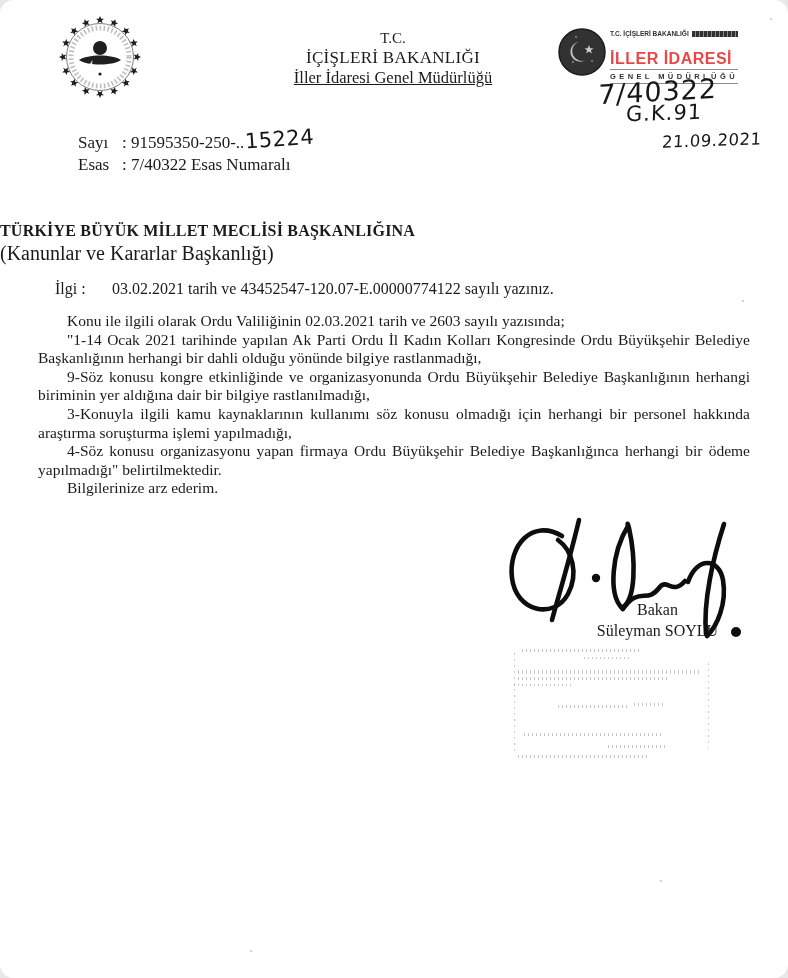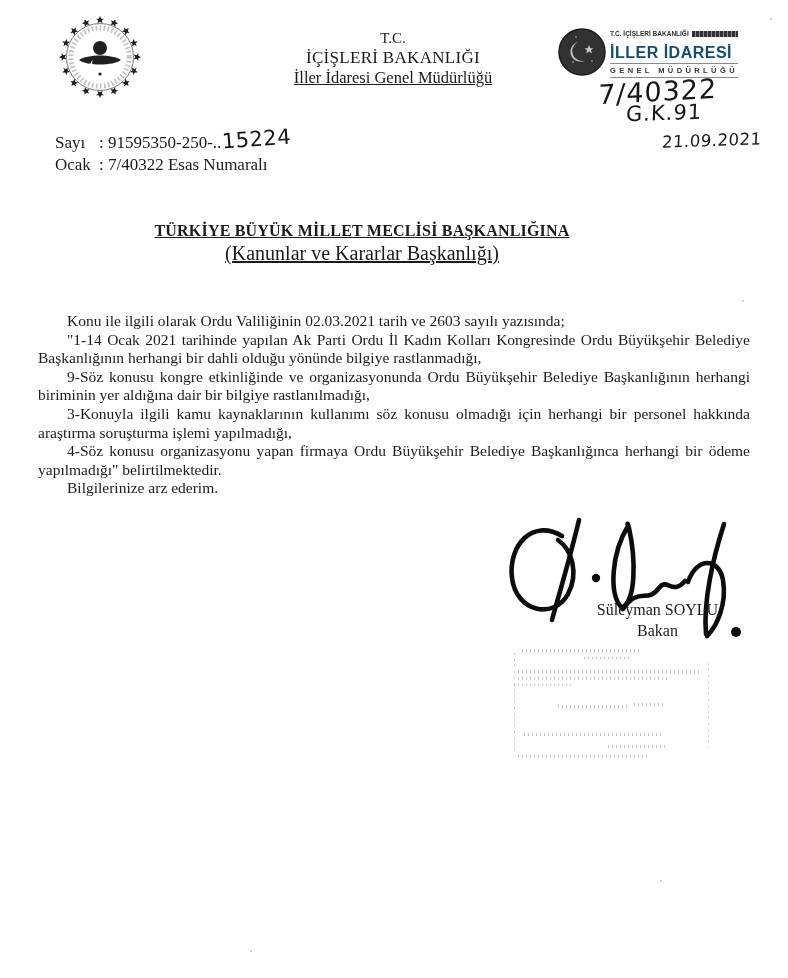--- a/index.html
+++ b/index.html
@@ -1,52 +1,52 @@
 <!DOCTYPE html>
 <html lang="tr"><head>
 <meta charset="utf-8">
 <style>
   html,body{margin:0;padding:0;background:#e8e8e8;}
   #page{
     position:relative;width:788px;height:978px;margin:0 auto;
     background:#fff;overflow:hidden;
-    font-family:"Liberation Serif","DejaVu Serif",serif;color:#1a1a1a;
+    font-family:"Liberation Serif","DejaVu Serif",serif;color:#1a1a1a;border-radius:14px;
   }
   
   .emblem{position:absolute;left:57px;top:14px;width:86px;height:86px;}
   .header-center{position:absolute;left:233px;top:28px;width:320px;text-align:center;line-height:20px;}
   .hdr-tc{font-size:15px;}
   .hdr-ministry{font-size:17px;letter-spacing:.3px;}
   .hdr-dir{font-size:16.5px;text-decoration:underline;}
   
   .stamp{position:absolute;left:558px;top:24px;width:180px;display:flex;gap:4px;align-items:flex-start;
          font-family:"Liberation Sans","DejaVu Sans",sans-serif;filter:contrast(.95);}
   .stamp-circle{width:48px;height:48px;flex:0 0 auto;margin-top:4px;}
   .stamp-col{display:flex;flex-direction:column;min-width:0;padding-top:6px;}
   .stamp-small{display:flex;align-items:center;gap:3px;font-size:6.5px;font-weight:700;color:#2b2b2b;white-space:nowrap;}
   .stamp-bar{flex:1 1 auto;height:6px;min-width:40px;
      background:repeating-linear-gradient(90deg,#2c2c2c 0 3px,#8a8a8a 3px 4px);}
-  .stamp-main{font-size:16px;font-weight:800;letter-spacing:.5px;color:#0c4a6e;margin-top:7px;white-space:nowrap;}
+  .stamp-main{font-size:16px;font-weight:800;letter-spacing:.5px;color:#ef4444;margin-top:13px;white-space:nowrap;}
   .stamp-sub{font-size:7.5px;font-weight:700;letter-spacing:3.4px;color:#2e2e2e;white-space:nowrap;
      border-top:1px solid #8b8b8b;border-bottom:1px solid #8b8b8b;padding:1.5px 0 2px;margin-top:1px;}
   
   .hand{font-family:"DejaVu Sans",sans-serif;color:#161616;}
   .hand-ref{position:absolute;left:598px;top:76px;font-size:27px;transform:rotate(-3deg) skewX(-4deg);letter-spacing:1px;}
   .hand-gk{position:absolute;left:626px;top:101px;font-size:21px;transform:rotate(-2deg) skewX(-4deg);letter-spacing:1px;}
   .hand-date{position:absolute;left:662px;top:131px;font-size:16.5px;transform:rotate(-2deg) skewX(-5deg);letter-spacing:.5px;}
   .hand-inline{display:inline-block;font-family:"DejaVu Sans",sans-serif;font-size:21px;
      transform:rotate(-4deg) translateY(-2px);letter-spacing:.5px;margin-left:1px;}
   
   .meta{position:absolute;left:55px;top:131px;font-size:17px;line-height:21.5px;}
-  .meta-label{display:inline-block;width:44px;}
+  .meta-label{display:inline-block;width:44px;margin-left:23px;}
   .meta-wrap{margin-left:48px;}
   .ilgi{position:absolute;left:55px;top:280px;font-size:16px;}
   .ilgi-label{display:inline-block;width:57px;}
   
-  .title-block{position:absolute;left:0;top:220px;width:724px;text-align:center;line-height:22px;text-decoration:underline;}
+  .title-block{position:absolute;left:0;top:220px;width:724px;text-align:left;line-height:22px;}
   .doc-title{font-size:16px;font-weight:700;letter-spacing:.2px;}
   .doc-subtitle{font-size:20px;}
   
   .body{position:absolute;left:38px;top:312px;width:712px;font-size:15.5px;line-height:18.6px;text-align:justify;}
   .body p{margin:0;text-indent:29px;}
   .body p.no-justify{text-align:left;}
   
   .signature-svg{position:absolute;left:500px;top:516px;width:262px;height:130px;}
   .sig-block{position:absolute;left:565px;top:599px;width:185px;text-align:center;font-size:16px;line-height:21px;}
   
@@ -120,29 +120,32 @@
 
   <div class="hand hand-ref">7/40322</div>
   <div class="hand hand-gk">G.K.91</div>
   <div class="hand hand-date">21.09.2021</div>
 
   <div class="meta">
     <div>
       <span class="meta-label">Sayı</span><span>: 91595350-250-..</span><span class="hand-inline hand">15224</span>
     </div>
     <div>
-      <span class="meta-label">Ocak</span><span>: 7/40322 Esas Numaralı</span>
+      <span class="meta-label">Esas</span><span>: 7/40322 Esas Numaralı</span>
     </div>
   </div>
 
   <div class="title-block">
     <div class="doc-title">TÜRKİYE BÜYÜK MİLLET MECLİSİ BAŞKANLIĞINA</div>
     <div class="doc-subtitle">(Kanunlar ve Kararlar Başkanlığı)</div>
   </div>
 
+  <div class="ilgi">
+    <span class="ilgi-label">İlgi :</span><span>03.02.2021 tarih ve 43452547-120.07-E.00000774122 sayılı yazınız.</span>
+  </div>
 
   <div class="body">
     <p>Konu ile ilgili olarak Ordu Valiliğinin 02.03.2021 tarih ve 2603 sayılı yazısında;</p>
     <p>"1-14 Ocak 2021 tarihinde yapılan Ak Parti Ordu İl Kadın Kolları Kongresinde Ordu Büyükşehir Belediye Başkanlığının herhangi bir dahli olduğu yönünde bilgiye rastlanmadığı,</p>
     <p>9-Söz konusu kongre etkinliğinde ve organizasyonunda Ordu Büyükşehir Belediye Başkanlığının herhangi biriminin yer aldığına dair bir bilgiye rastlanılmadığı,</p>
     <p>3-Konuyla ilgili kamu kaynaklarının kullanımı söz konusu olmadığı için herhangi bir personel hakkında araştırma soruşturma işlemi yapılmadığı,</p>
     <p>4-Söz konusu organizasyonu yapan firmaya Ordu Büyükşehir Belediye Başkanlığınca herhangi bir ödeme yapılmadığı" belirtilmektedir.</p>
     <p class="no-justify">Bilgilerinize arz ederim.</p>
   </div>
 
@@ -153,22 +156,22 @@
       <path d="M128 10 C112 36 108 78 122 92 C136 84 136 44 129 12 C128 8 127 6 128 10"></path>
       <path d="M123 93 C139 70 147 88 159 72 C167 61 172 80 185 65"></path>
       <path d="M224 8 C213 42 203 86 206 118"></path>
       <path d="M188 66 C197 40 219 42 223 64 C227 88 217 110 207 120"></path>
     </g>
     <circle cx="96" cy="62" r="4.2" fill="#0d0d0d"></circle>
     <circle cx="236" cy="116" r="5" fill="#0d0d0d"></circle>
   </svg>
 
   <div class="sig-block">
+    <div>Bakan</div>
     <div>Süleyman SOYLU</div>
-    <div>Bakan</div>
   </div>
 
   <div class="faded-stamp">
     <div class="fs-edge" style="left:2px;top:8px;height:100px;"></div>
     <div class="fs-edge" style="left:196px;top:18px;height:85px;"></div>
     <div class="fs-line" style="left:10px;top:4px;width:118px;"></div>
     <div class="fs-line" style="left:72px;top:12px;width:48px;height:2px;"></div>
     <div class="fs-line" style="left:6px;top:25px;width:182px;height:4px;"></div>
     <div class="fs-line" style="left:6px;top:32px;width:150px;"></div>
     <div class="fs-line" style="left:2px;top:39px;width:60px;height:2px;"></div>

